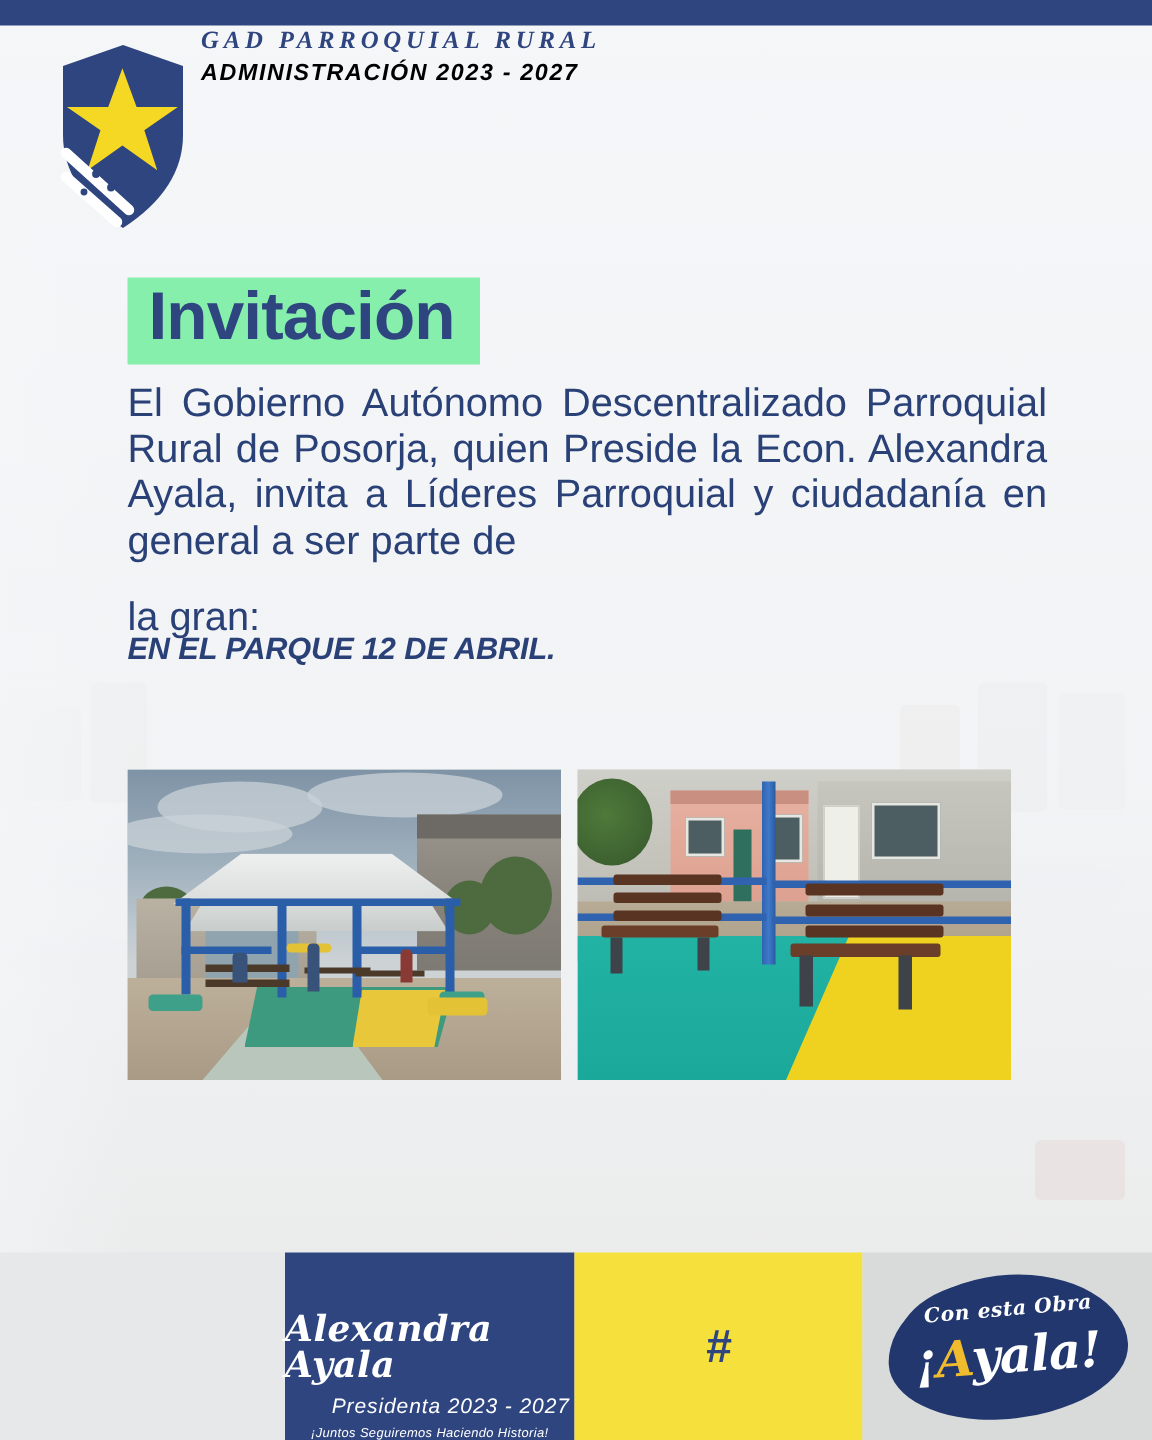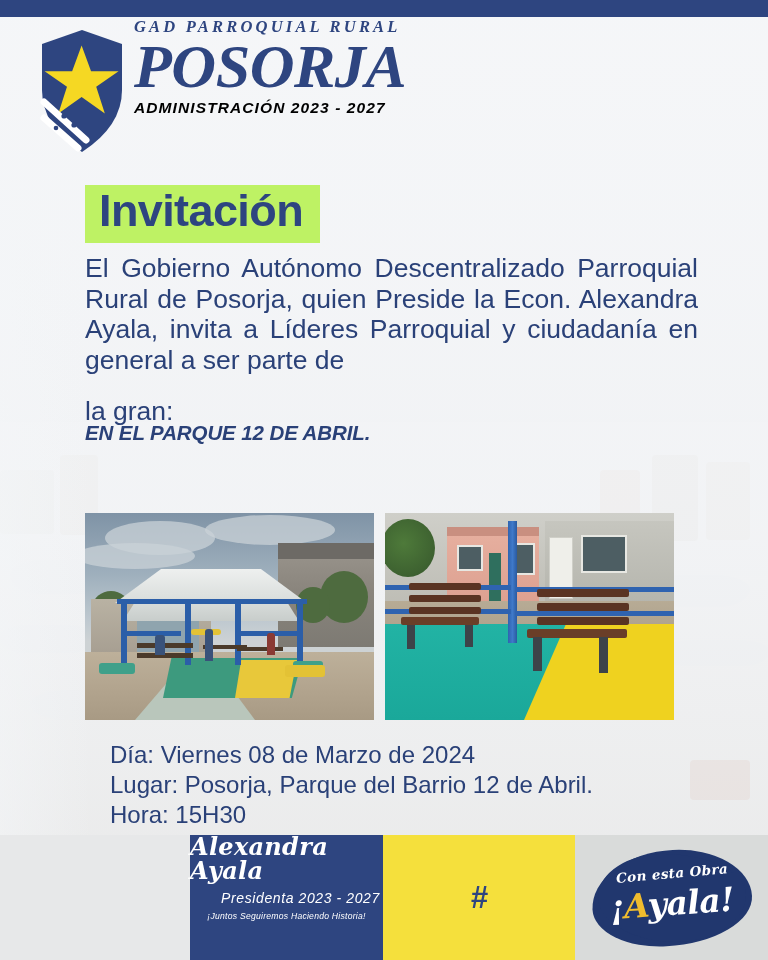--- a/index.html
+++ b/index.html
@@ -73,21 +73,21 @@
     font-family:"Liberation Serif", serif;
   }
   .brand-sub {
     font-size:15.5px; font-weight:700; font-style:italic;
     letter-spacing:1.1px; color:#000000; margin-top:3px;
   }
 
   
   .inv-badge {
     position:absolute; left:85px; top:185px; z-index:5;
-    background:#bef264; padding:2px 17px 7px 14px;
+    background:#86efac; padding:2px 17px 7px 14px;
   }
   .inv-badge-text {
     font-size:45px; font-weight:700; color:#2e4580;
     letter-spacing:-0.6px; line-height:1.08;
   }
 
   
   .body-text {
     position:absolute; left:85px; top:253px; width:613px; z-index:5;
     font-size:26.5px; line-height:1.16; color:#2a4178;
@@ -237,21 +237,21 @@
   .footer {
     position:absolute; left:0; bottom:0; width:768px; height:125px; z-index:6;
   }
   .f-gray-left {
     position:absolute; left:0; top:0; width:190px; height:125px;
     background:#e7e8e9;
   }
   .f-navy {
     position:absolute; left:190px; top:0; width:193px; height:125px;
     background:#2e4580;
-    display:flex; flex-direction:column; align-items:center; justify-content:flex-start;
+    display:flex; flex-direction:column; align-items:center; justify-content:flex-end;
   }
   .f-name {
     font-family:"DejaVu Serif", serif;
     font-style:italic; font-weight:700;
     font-size:24px; color:#ffffff; letter-spacing:.3px;
     line-height:1;
   }
   .f-role {
     font-size:14px; color:#ffffff; font-style:italic;
     letter-spacing:.6px; margin-top:7px; font-weight:400;margin-left:28px;
@@ -347,21 +347,20 @@
           <path d="M14 90 L48 120"></path>
         </g>
         <circle cx="34" cy="88" r="2.6" fill="#2e4580"></circle>
         <circle cx="44" cy="97" r="2.6" fill="#2e4580"></circle>
         <circle cx="26" cy="100" r="2.3" fill="#2e4580"></circle>
       </svg>
     </div>
 
     <div class="brand">
       <div class="brand-top">GAD PARROQUIAL RURAL</div>
-      <div class="brand-main">POSORJA</div>
       <div class="brand-sub">ADMINISTRACIÓN 2023 - 2027</div>
     </div>
   </div>
 
   <div class="inv-badge">
     <div class="inv-badge-text">Invitación</div>
   </div>
 
   <div class="body-text">
     <div>El Gobierno Autónomo Descentralizado Parroquial Rural de Posorja, quien Preside la Econ. Alexandra Ayala, invita a Líderes Parroquial y ciudadanía en general a ser parte de</div>
@@ -442,25 +441,20 @@
 
       <div class="p2-bench-back" style="left:152px; top:76px;  width:92px; height:8px;"></div>
       <div class="p2-bench-back" style="left:152px; top:90px;  width:92px; height:8px;"></div>
       <div class="p2-bench-back" style="left:152px; top:104px; width:92px; height:8px;"></div>
       <div class="p2-bench-seat" style="left:142px; top:116px; width:100px; height:9px;"></div>
       <div class="p2-bench-leg" style="left:148px; top:124px; width:9px;  height:34px;"></div>
       <div class="p2-bench-leg" style="left:214px; top:124px; width:9px;  height:36px;"></div>
     </div>
   </div>
 
-  <div class="details">
-    <div>Día: Viernes 08 de Marzo de 2024</div>
-    <div>Lugar: Posorja, Parque del Barrio 12 de Abril.</div>
-    <div>Hora: 15H30</div>
-  </div>
 
   <div class="footer">
     <div class="f-gray-left"></div>
 
     <div class="f-navy">
       <div class="f-name">Alexandra Ayala</div>
       <div class="f-role">Presidenta 2023 - 2027</div>
       <div class="f-slogan">¡Juntos Seguiremos Haciendo Historia!</div>
     </div>
 

